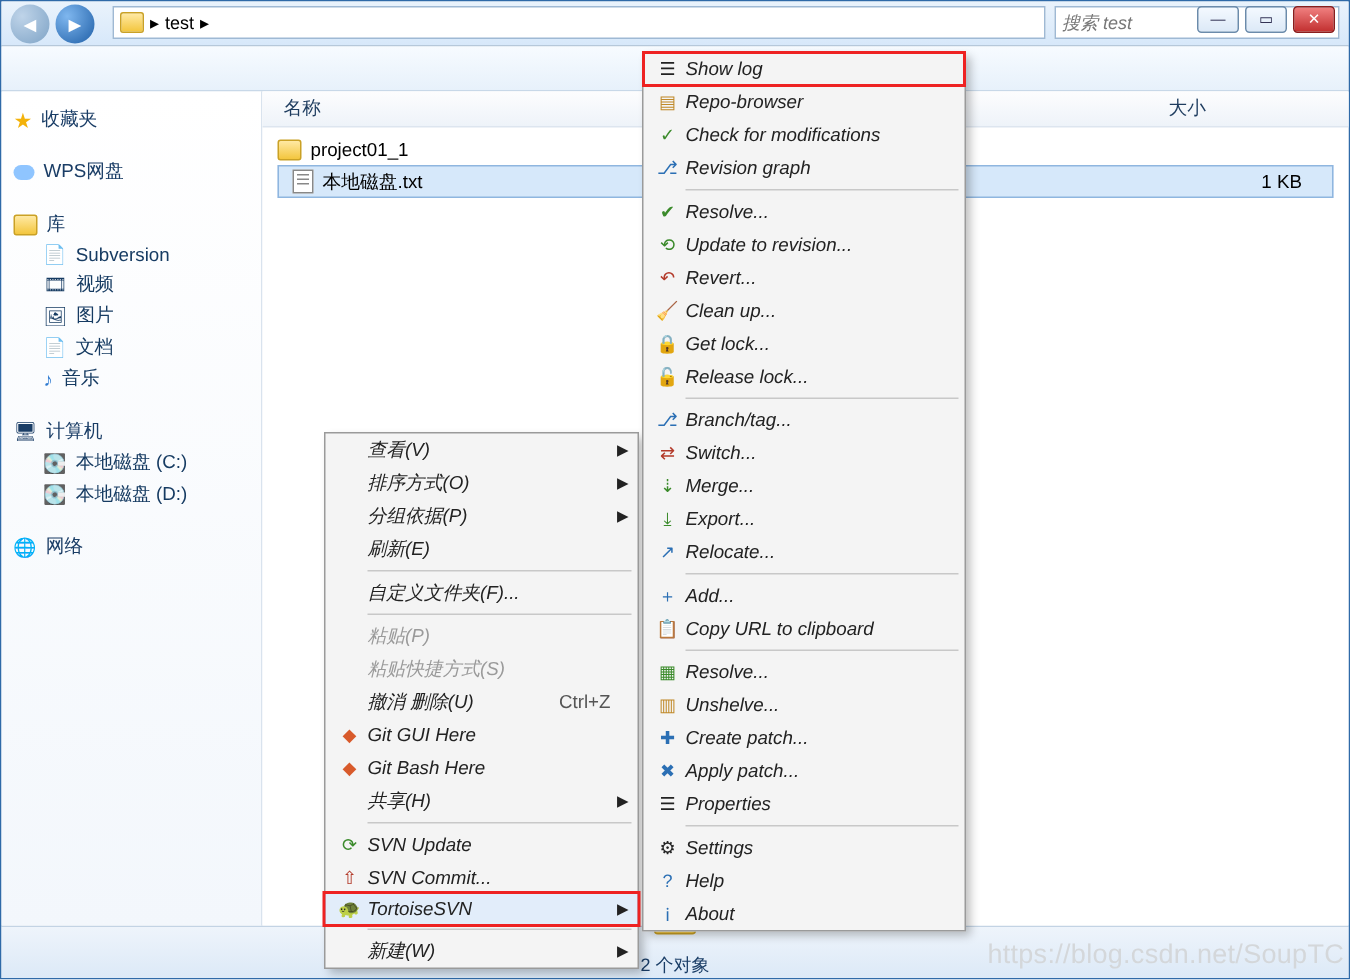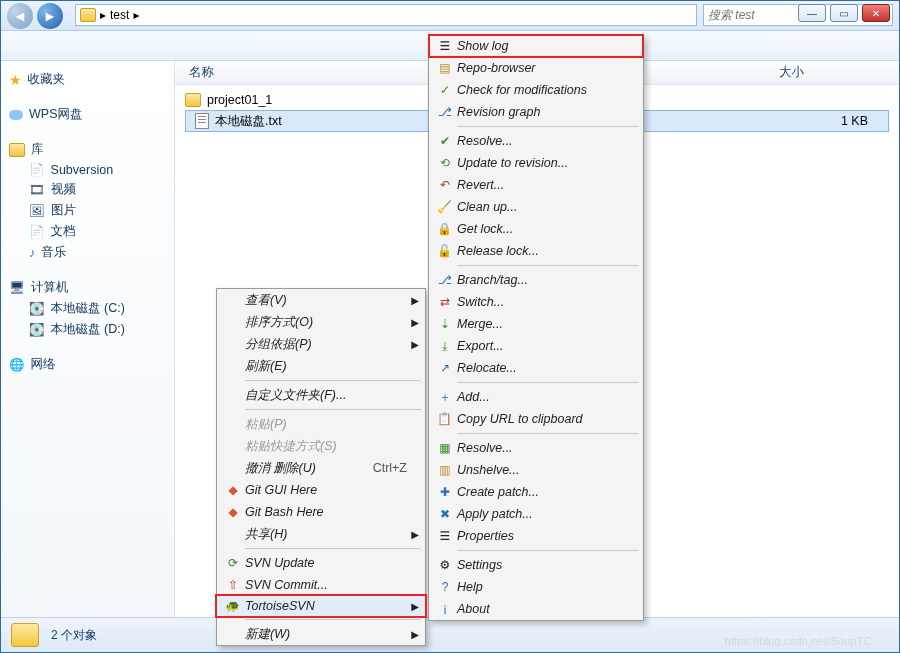--- a/index.html
+++ b/index.html
@@ -37,40 +37,40 @@
 .col-headers span:first-child { flex:1; padding-left:14px; }
 .col-headers span:last-child { width:120px; }
 .filelist { padding:4px 0; }
 .fileitem { display:flex; align-items:center; gap:6px; padding:2px 10px; height:22px; }
 .fileitem.sel { background:#d6e8fa; border:1px solid #8fb6df; margin:-1px 10px; padding:1px 0 1px 0; }
 .fileitem .name { flex:1; }
 .fileitem .size { width:100px; text-align:right; padding-right:20px; }
 .txt-ico { width:14px; height:16px; background:#fff; border:1px solid #888; position:relative; }
 .txt-ico:before { content:""; position:absolute; top:2px; left:2px; width:8px; height:1px; background:#888; box-shadow:0 3px #888, 0 6px #888; }
 
-.statusbar { height:35px; background:linear-gradient(#eef4fb,#dce9f7); border-top:1px solid #c3d3e4; display:flex; align-items:center; font-size:12px; color:#1a3d66; gap:12px; padding:0 10px; }
+.statusbar { height:35px; background:linear-gradient(#eef4fb,#dce9f7); border-top:1px solid #c3d3e4; display:flex; align-items:center; font-size:12px; color:#1a3d66; gap:12px; padding:0 10px;flex-direction:column; }
 .big-folder { width:28px; height:24px; background:linear-gradient(#ffe9a3,#f3c63e); border:1px solid #caa125; border-radius:3px; }
 
 
 .ctxmenu { position:absolute; background:#f4f4f4; border:1px solid #9a9a9a; box-shadow:3px 3px 6px rgba(0,0,0,.25); font-size:12.5px; color:#222; }
 .ctxmenu .row { display:flex; align-items:center; height:22px; padding:0 18px 0 4px; position:relative; white-space:nowrap; }
 .ctxmenu .ico { width:24px; display:flex; justify-content:center; font-size:12px; }
 .ctxmenu .lbl { flex:1;font-style:italic; }
 .ctxmenu .accel { color:#555; margin-left:42px; }
 .ctxmenu .arrow { position:absolute; right:6px; font-size:10px; }
 .ctxmenu .sep { height:1px; background:#c8c8c8; margin:3px 4px 3px 28px; }
 .ctxmenu .disabled { color:#9a9a9a; }
 .ctxmenu .sel { background:#e2edfa; border:1px solid #8fb6df; margin:-1px; }
 .ctxmenu .highlight-red { outline:2px solid #e22; outline-offset:-1px; }
 
 #ctx1 { left:216px; top:288px; width:210px; }
 #ctx2 { left:428px; top:34px; width:216px; }
 #ctx2 .row:first-child { outline:2px solid #e22; outline-offset:-1px; }
 
-.watermark { position:absolute; bottom:6px; right:28px; color:#d4d7da; font-size:11px; letter-spacing:.2px; pointer-events:none; }
+.watermark { position:absolute; bottom:6px; right:4px; color:#d4d7da; font-size:18px; letter-spacing:.2px; pointer-events:none; }
 </style>
 </head>
 <body>
 
 <div class="win">
 
   <div class="winbtns">
     <div class="wbtn">—</div>
     <div class="wbtn">▭</div>
     <div class="wbtn close">✕</div>

